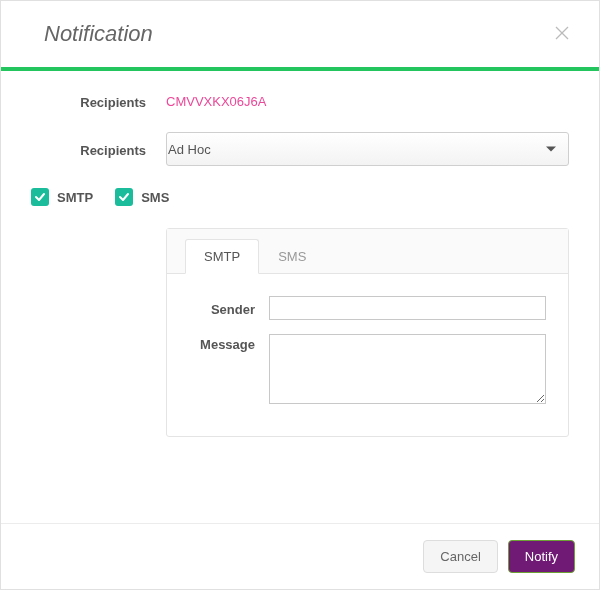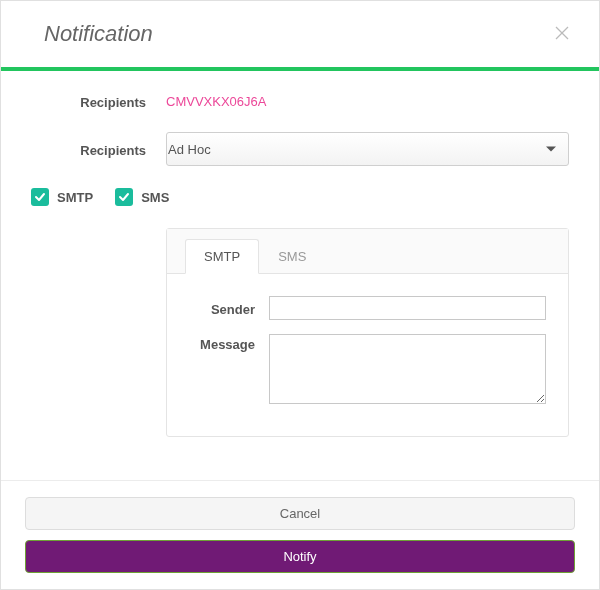--- a/index.html
+++ b/index.html
@@ -175,21 +175,20 @@
     background: #fff;
   }
   .inner-input { height: 24px; }
   .inner-textarea { height: 70px; resize: both; }
   .modal-footer {
     border-top: 1px solid #ececec;
     padding: 16px 24px;
     display: flex;
     justify-content: flex-end;
     gap: 10px;
-    flex-direction: column;
   }
   .btn {
     padding: 8px 16px;
     border-radius: 4px;
     font-size: 13px;
     cursor: pointer;
     border: 1px solid transparent;
   }
   .btn-default {
     background: #f5f5f5;

